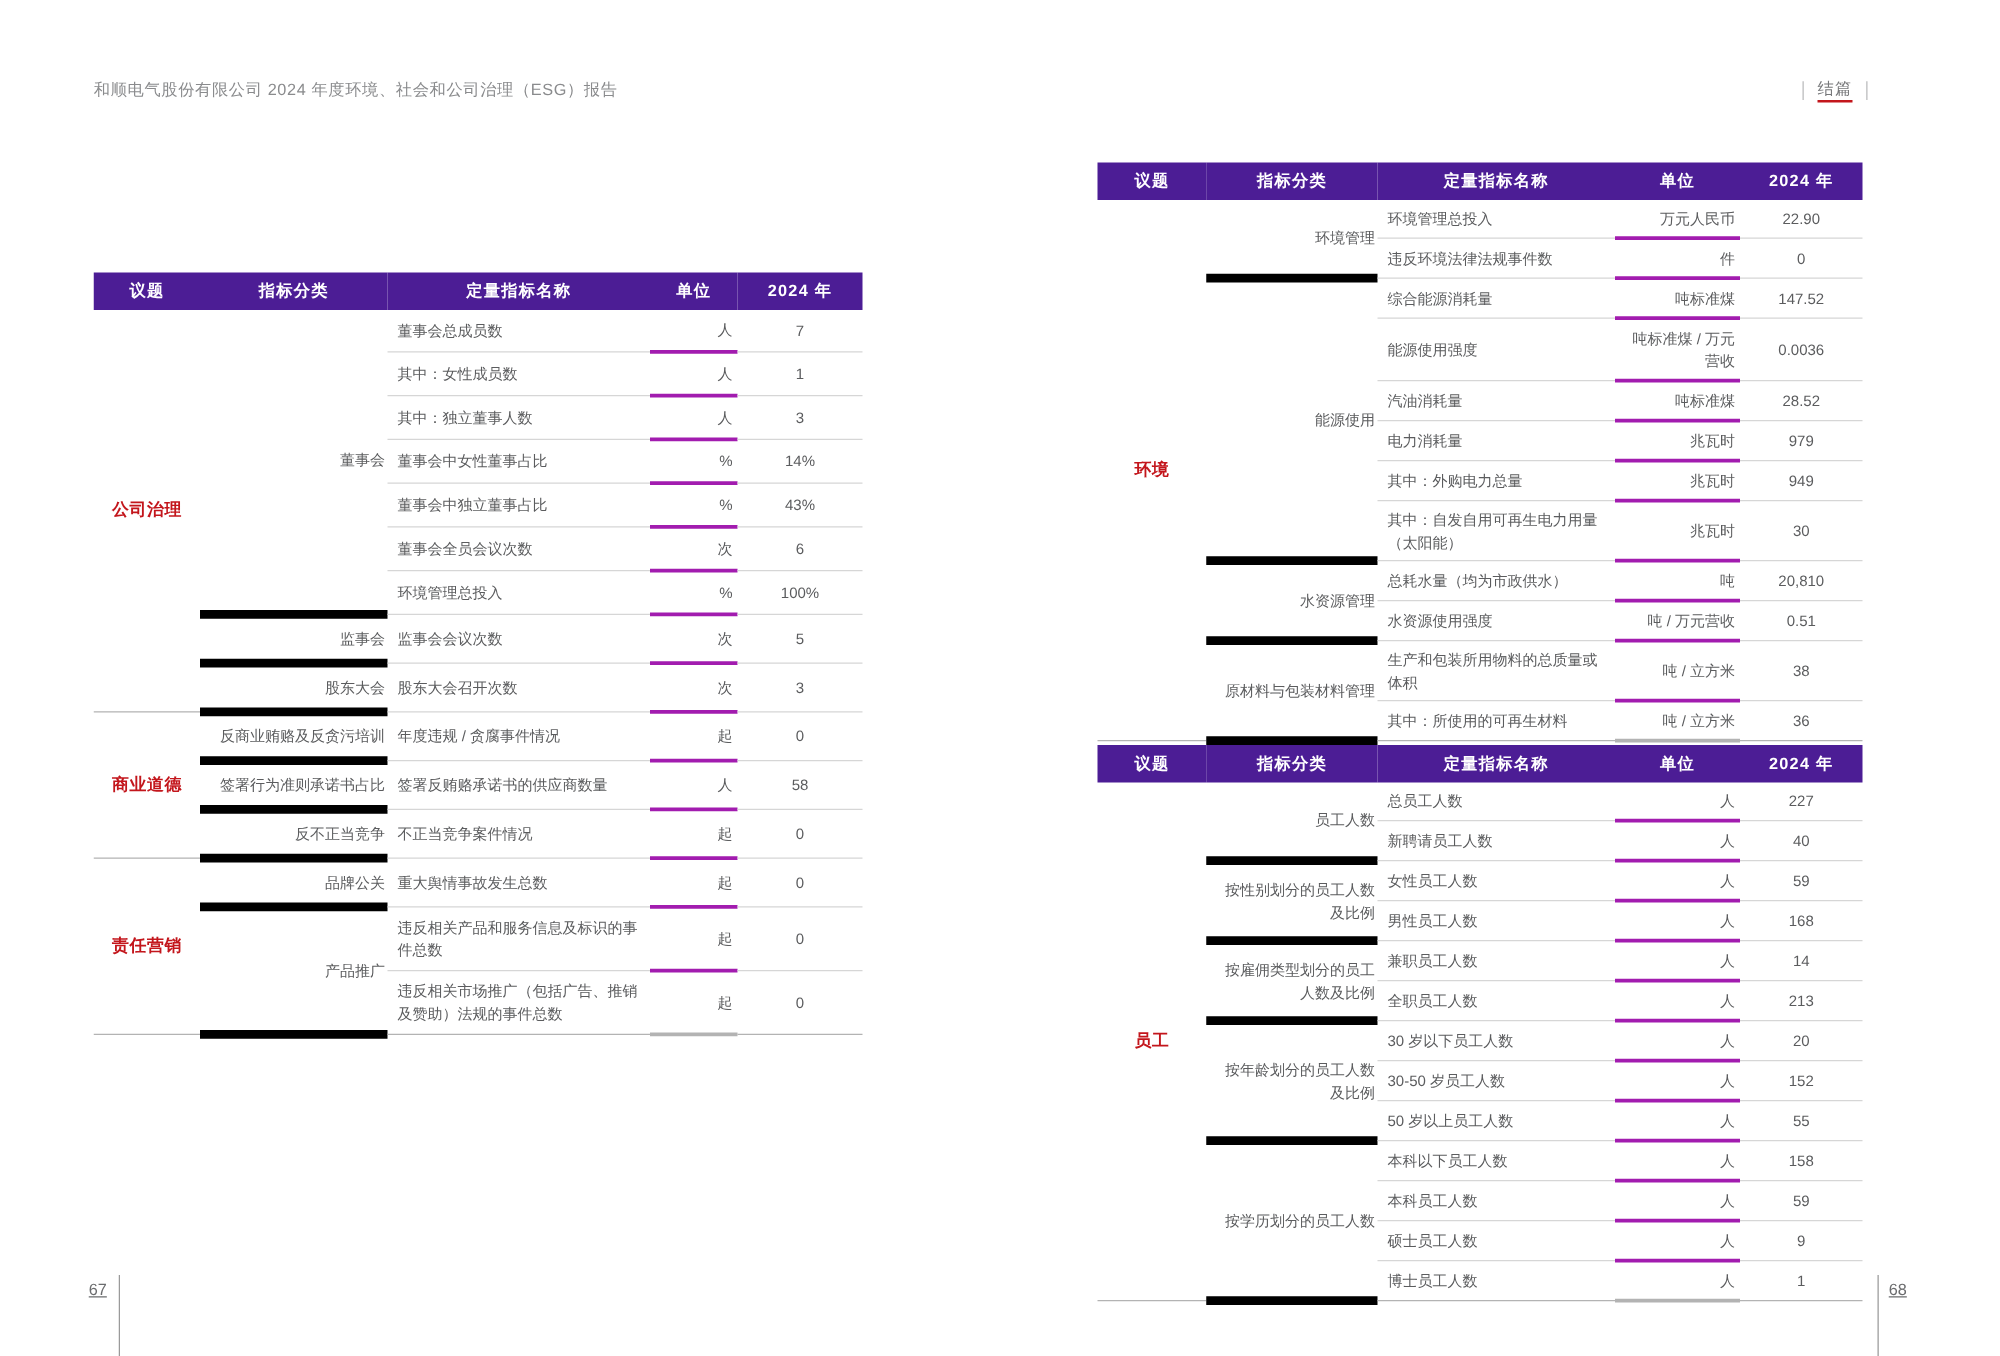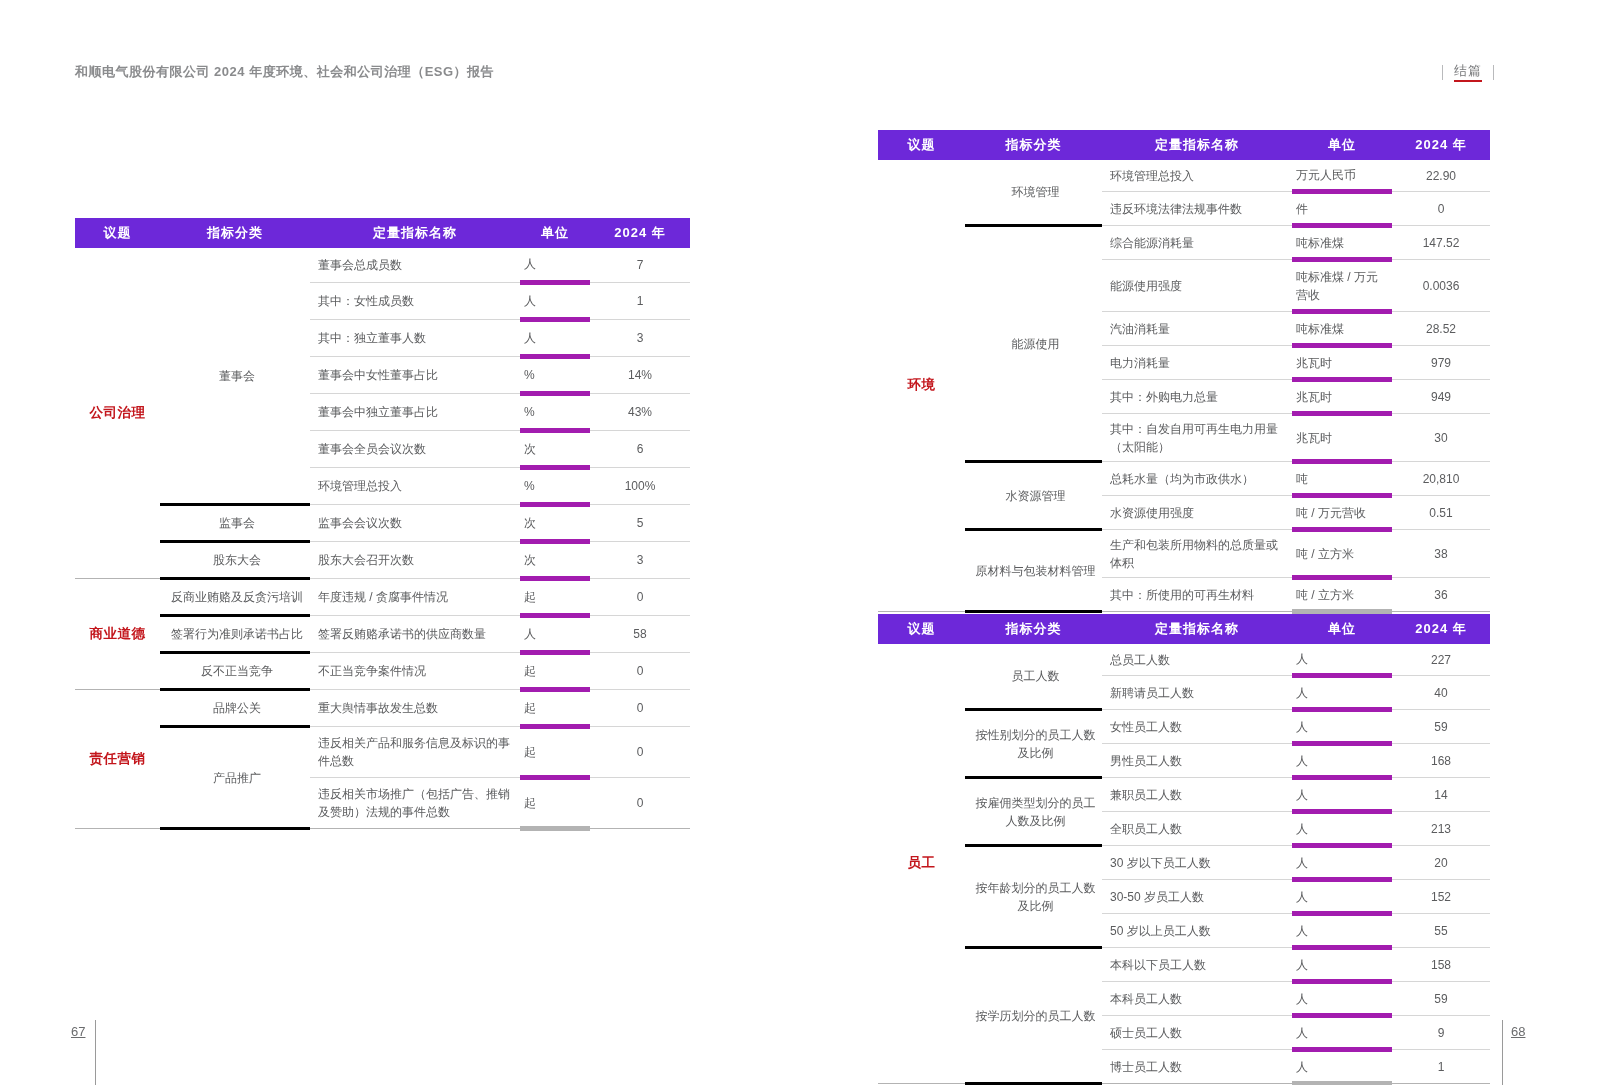--- a/index.html
+++ b/index.html
@@ -2,49 +2,49 @@
 <html><head>
 <meta charset="utf-8">
 <style>
   html,body{margin:0;padding:0;background:#ffffff;}
   body{width:1600px;height:1085px;position:relative;overflow:hidden;
        font-family:"Liberation Sans","DejaVu Sans",sans-serif;color:#5b5c5e;}
   .page{position:absolute;inset:0;background:#fff;}
 
   
   .hdr-left{position:absolute;left:75px;top:63px;font-size:13px;color:#8a8b8d;
-            letter-spacing:.5px;white-space:nowrap;font-weight:bold;}
+            letter-spacing:.5px;white-space:nowrap;}
   .hdr-right{position:absolute;left:1442px;top:62px;display:flex;align-items:center;gap:11px;}
   .hdr-right .vbar{width:1px;height:15px;background:#b9babc;}
   .hdr-right .lbl{font-size:13px;color:#77787a;border-bottom:2px solid #c3161c;
                   padding-bottom:0;letter-spacing:1px;}
 
   
   .page-title{position:absolute;left:74px;top:127px;font-size:41px;font-weight:bold;
               color:#c3161c;letter-spacing:1px;}
 
   
   .tbl-left{position:absolute;left:75px;top:218px;width:615px;}
   .tbl-right{position:absolute;left:878px;top:130px;width:612px;}
 
   table{border-collapse:collapse;table-layout:fixed;width:100%;font-size:12px;color:#5b5c5e;}
-  thead th{background:#6d28d9;color:#ffffff;font-weight:bold;font-size:13px;
+  thead th{background:#4c1d95;color:#ffffff;font-weight:bold;font-size:13px;
            padding:6px 2px;text-align:center;letter-spacing:1px;}
   td{vertical-align:middle;line-height:1.5;word-break:break-all;}
 
   
   .tbl-left td{padding:7px 8px;}
   
   .tbl-right td{padding:5.5px 8px;}
 
   td.topic{color:#c3161c;font-weight:bold;font-size:13.5px;text-align:center;
            border-bottom:1px solid #b3b3b3;padding-left:2px;padding-right:2px;letter-spacing:.5px;}
-  td.category{text-align:center;border-bottom:3px solid #000000;padding-left:6px;padding-right:2px;}
+  td.category{text-align:right;border-bottom:7px solid #000000;padding-left:6px;padding-right:2px;}
   td.iname{text-align:left;border-bottom:1px solid #d6d6d6;}
-  td.unit{text-align:left;border-bottom:5px solid #a21caf;padding-left:4px;padding-right:4px;}
+  td.unit{text-align:right;border-bottom:3px solid #a21caf;padding-left:4px;padding-right:4px;}
   td.value{text-align:center;border-bottom:1px solid #d6d6d6;}
   tbody tr:last-child td{border-bottom-color:#b3b3b3;}
 
   
   .tbl-left col.c1{width:85px;}  .tbl-left col.c2{width:150px;}
   .tbl-left col.c3{width:210px;} .tbl-left col.c4{width:70px;}  .tbl-left col.c5{width:100px;}
   .tbl-right col.c1{width:87px;}  .tbl-right col.c2{width:137px;}
   .tbl-right col.c3{width:190px;} .tbl-right col.c4{width:100px;} .tbl-right col.c5{width:98px;}
 
   

